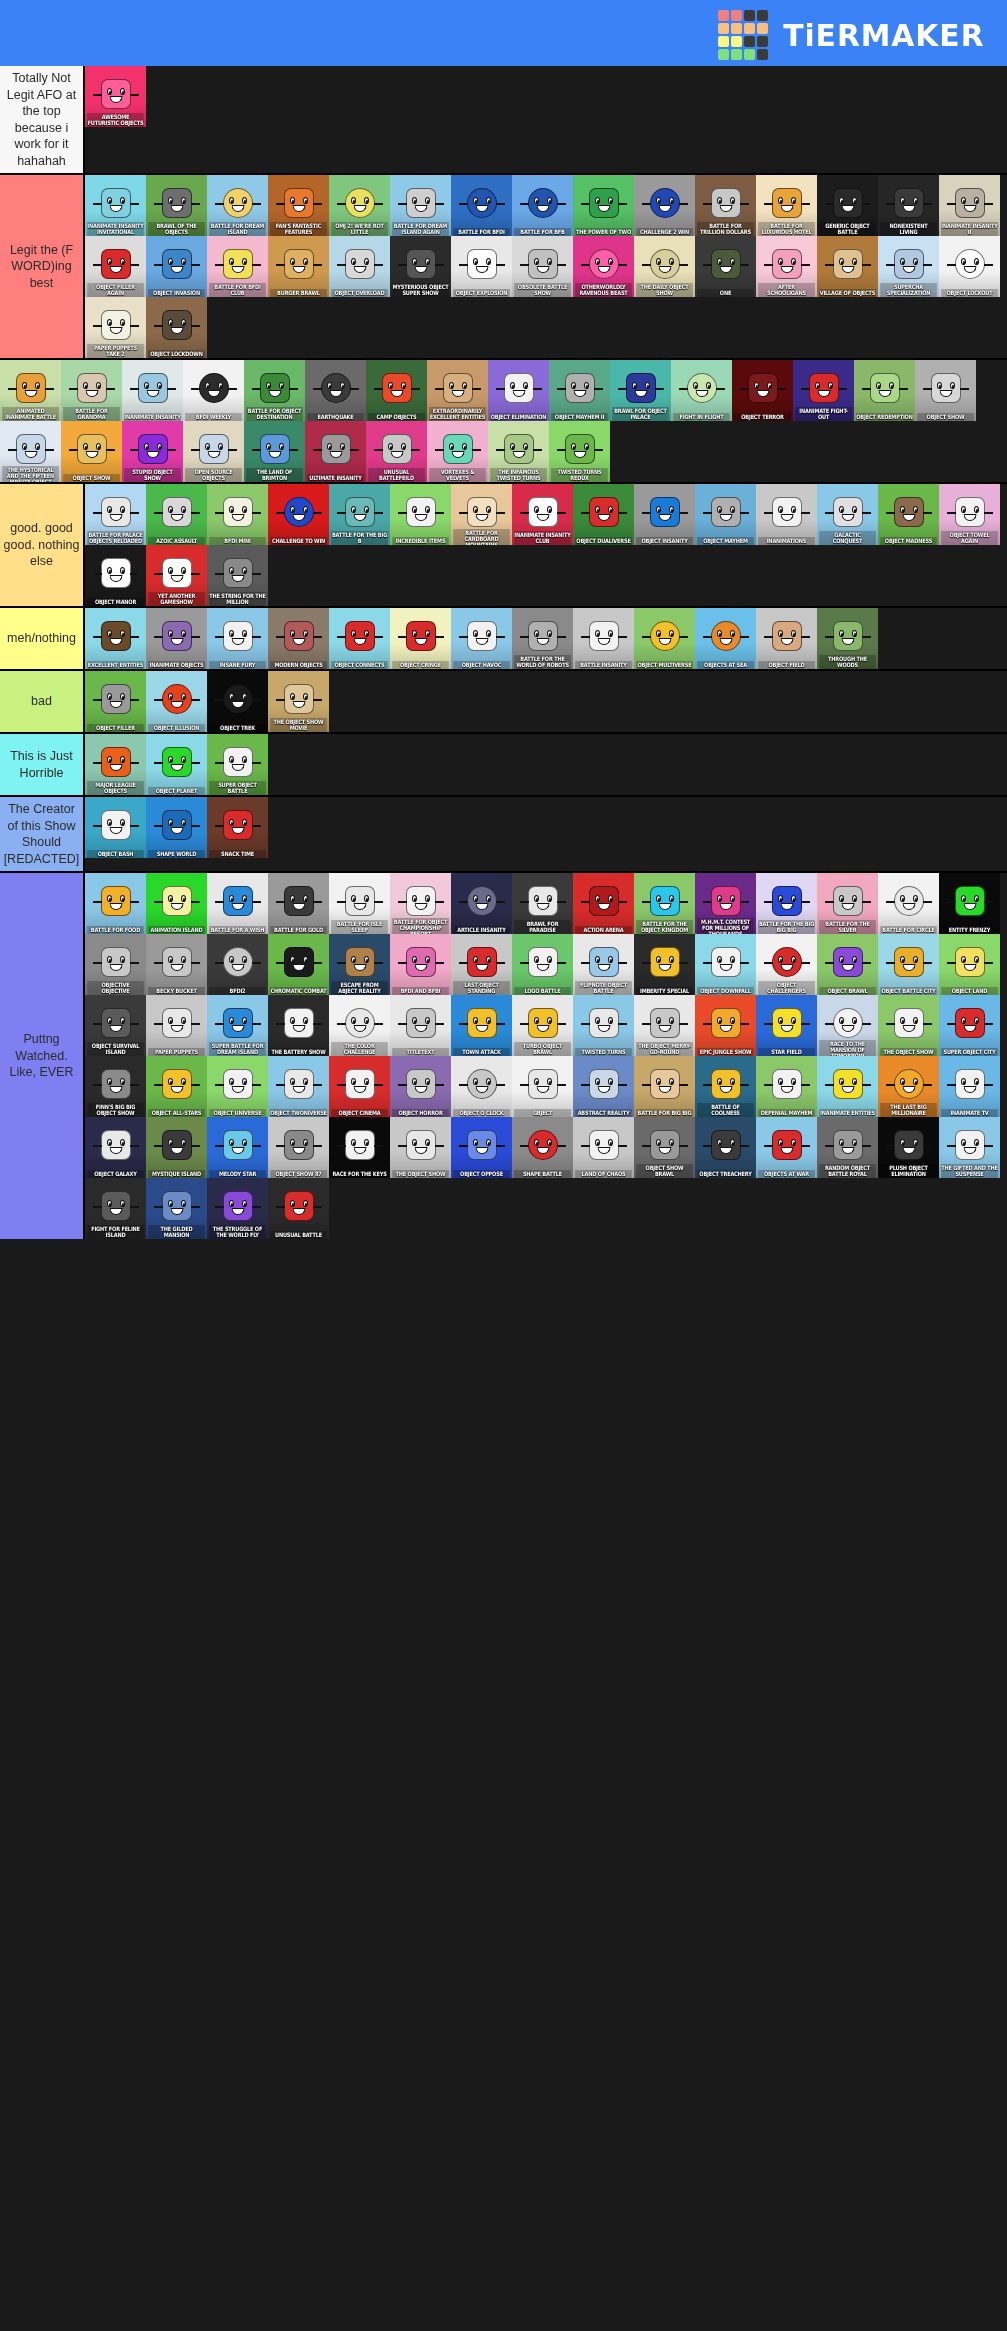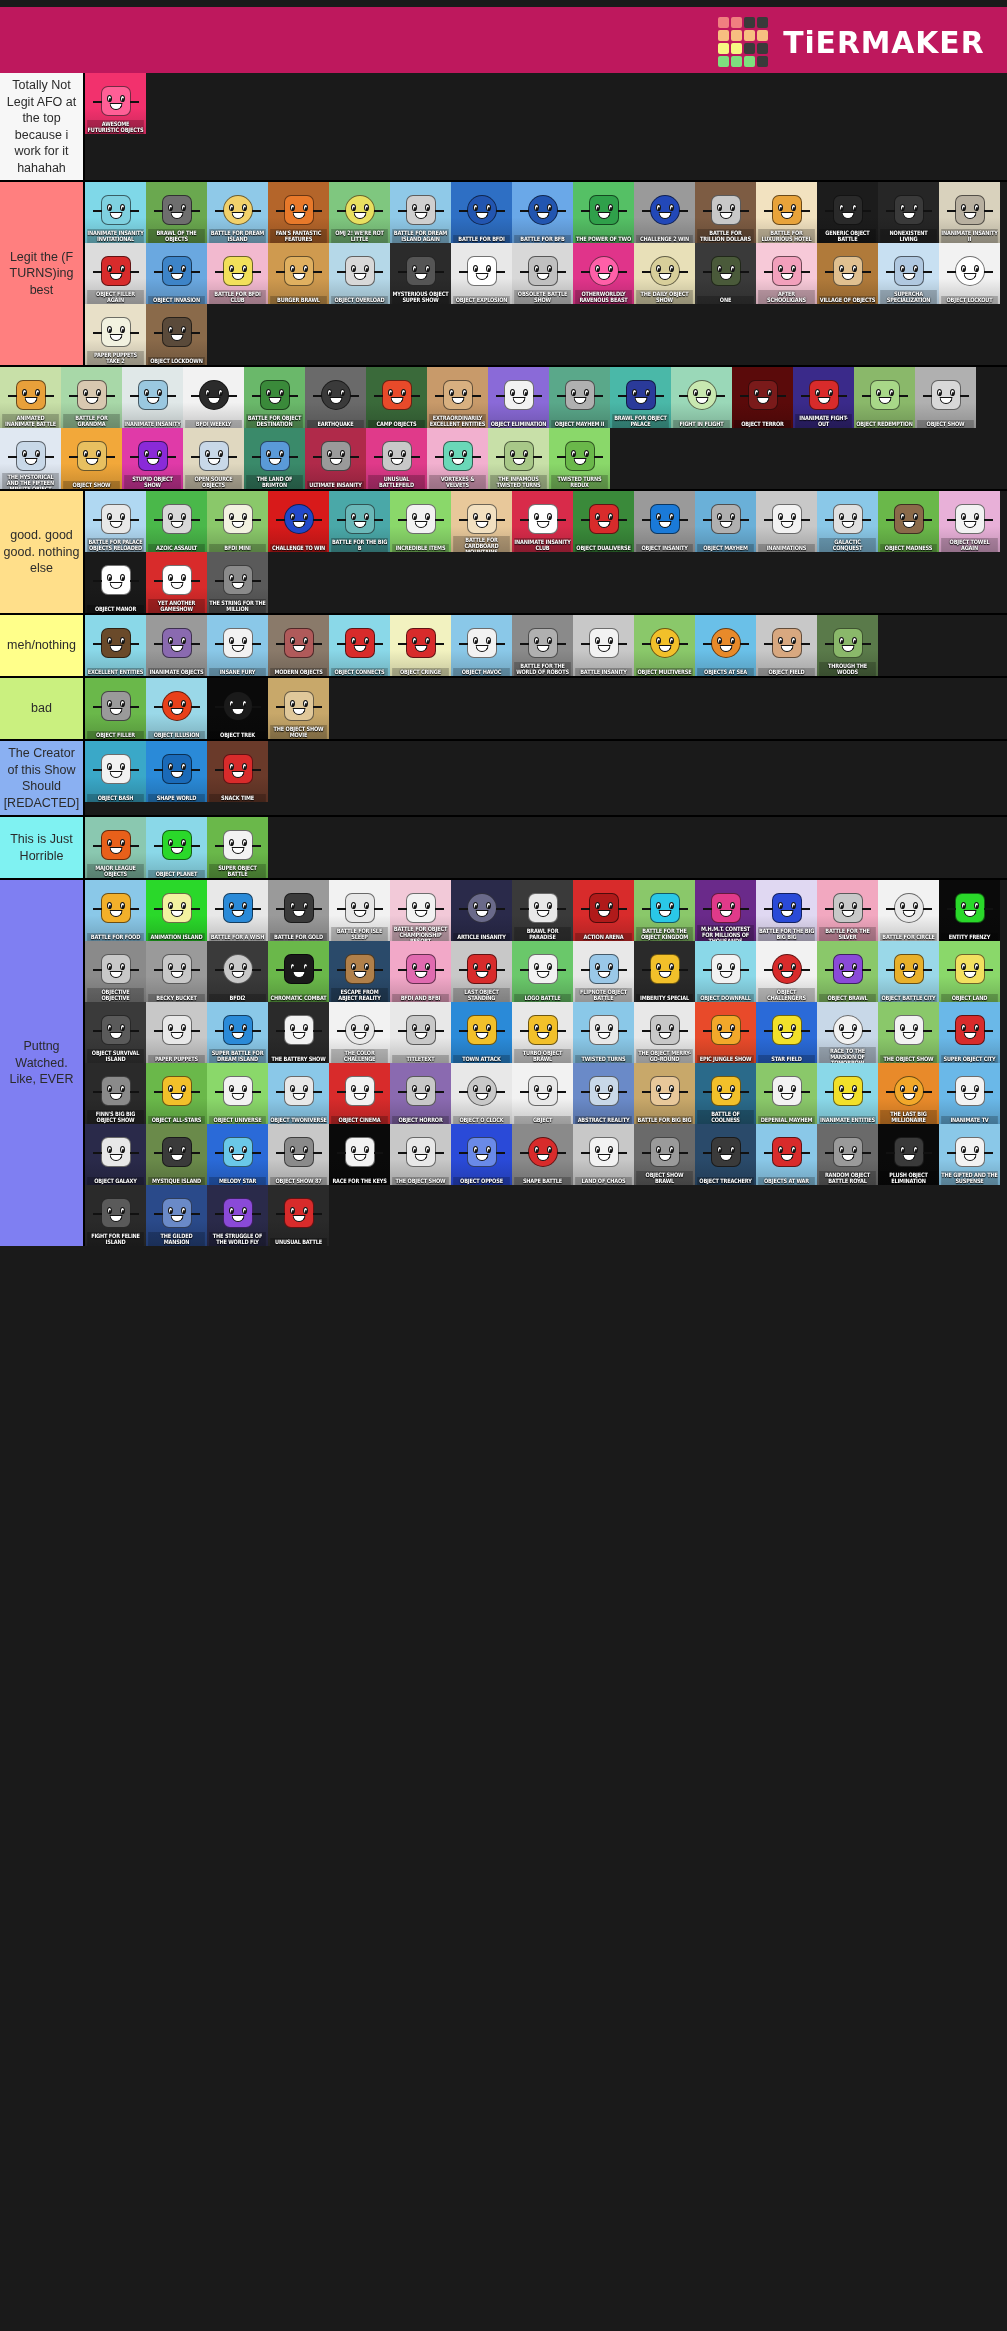--- a/index.html
+++ b/index.html
@@ -13,25 +13,24 @@
     width: 1007px;
     min-height: 2331px;
     background: #1a1a1a;
     position: relative;
     overflow: hidden;
   }
 
   
   .header {
     height: 66px;
-    background: #be185d;
+    background: #3b82f6;
     display: flex;
     align-items: flex-start;
     position: relative;
-    margin-top: 7px;
   }
   .brand {
     position: absolute;
     right: 18px; top: 10px;
     display: flex; align-items: center; gap: 11px;
   }
   .brand-grid {
     display: grid;
     grid-template-columns: repeat(4, 11px);
     grid-template-rows: repeat(4, 11px);
@@ -191,21 +190,21 @@
                 <span class="mouth"></span>
                 <span class="limb l"></span>
                 <span class="limb r"></span>
               </div>
             </div>
             <div class="cap">AWESOME FUTURISTIC OBJECTS</div>
           </div>
         </div>
       </div>
       <div class="tier-row">
-        <div class="tier-label" style="background: rgb(255, 127, 127);">Legit the (F TURNS)ing best</div>
+        <div class="tier-label" style="background: rgb(255, 127, 127);">Legit the (F WORD)ing best</div>
         <div class="tier-items">
           <div class="tile" style="background: rgb(127, 216, 232);">
             <div class="art blobwrap" style="background: linear-gradient(rgb(127, 216, 232) 0%, rgb(127, 216, 232) 58%, rgba(0, 0, 0, 0.18) 100%);">
               <div class="blob round" style="background: rgb(127, 209, 224);">
                 <span class="eye l"></span>
                 <span class="eye r"></span>
                 <span class="mouth"></span>
                 <span class="limb l"></span>
                 <span class="limb r"></span>
               </div>
@@ -1331,20 +1330,61 @@
                 <span class="mouth"></span>
                 <span class="limb l"></span>
                 <span class="limb r"></span>
               </div>
             </div>
             <div class="cap">THE OBJECT SHOW MOVIE</div>
           </div>
         </div>
       </div>
       <div class="tier-row">
+        <div class="tier-label" style="background: rgb(127, 242, 242);">This is Just Horrible</div>
+        <div class="tier-items">
+          <div class="tile" style="background: rgb(138, 200, 176);">
+            <div class="art blobwrap" style="background: linear-gradient(rgb(138, 200, 176) 0%, rgb(138, 200, 176) 58%, rgba(0, 0, 0, 0.18) 100%);">
+              <div class="blob round" style="background: rgb(232, 96, 26);">
+                <span class="eye l"></span>
+                <span class="eye r"></span>
+                <span class="mouth"></span>
+                <span class="limb l"></span>
+                <span class="limb r"></span>
+              </div>
+            </div>
+            <div class="cap">MAJOR LEAGUE OBJECTS</div>
+          </div>
+          <div class="tile" style="background: rgb(138, 216, 232);">
+            <div class="art blobwrap" style="background: linear-gradient(rgb(138, 216, 232) 0%, rgb(138, 216, 232) 58%, rgba(0, 0, 0, 0.18) 100%);">
+              <div class="blob round" style="background: rgb(42, 216, 42);">
+                <span class="eye l"></span>
+                <span class="eye r"></span>
+                <span class="mouth"></span>
+                <span class="limb l"></span>
+                <span class="limb r"></span>
+              </div>
+            </div>
+            <div class="cap">OBJECT PLANET</div>
+          </div>
+          <div class="tile" style="background: rgb(106, 184, 74);">
+            <div class="art blobwrap" style="background: linear-gradient(rgb(106, 184, 74) 0%, rgb(106, 184, 74) 58%, rgba(0, 0, 0, 0.18) 100%);">
+              <div class="blob round" style="background: rgb(242, 242, 242);">
+                <span class="eye l"></span>
+                <span class="eye r"></span>
+                <span class="mouth"></span>
+                <span class="limb l"></span>
+                <span class="limb r"></span>
+              </div>
+            </div>
+            <div class="cap">SUPER OBJECT BATTLE</div>
+          </div>
+        </div>
+      </div>
+      <div class="tier-row">
         <div class="tier-label" style="background: rgb(138, 176, 242);">The Creator of this Show Should [REDACTED]</div>
         <div class="tier-items">
           <div class="tile" style="background: rgb(58, 168, 200);">
             <div class="art blobwrap" style="background: linear-gradient(rgb(58, 168, 200) 0%, rgb(58, 168, 200) 58%, rgba(0, 0, 0, 0.18) 100%);">
               <div class="blob round" style="background: rgb(242, 242, 242);">
                 <span class="eye l"></span>
                 <span class="eye r"></span>
                 <span class="mouth"></span>
                 <span class="limb l"></span>
                 <span class="limb r"></span>
@@ -1368,61 +1408,20 @@
             <div class="art blobwrap" style="background: linear-gradient(rgb(106, 58, 42) 0%, rgb(106, 58, 42) 58%, rgba(0, 0, 0, 0.18) 100%);">
               <div class="blob round" style="background: rgb(216, 43, 43);">
                 <span class="eye l"></span>
                 <span class="eye r"></span>
                 <span class="mouth"></span>
                 <span class="limb l"></span>
                 <span class="limb r"></span>
               </div>
             </div>
             <div class="cap">SNACK TIME</div>
-          </div>
-        </div>
-      </div>
-      <div class="tier-row">
-        <div class="tier-label" style="background: rgb(127, 242, 242);">This is Just Horrible</div>
-        <div class="tier-items">
-          <div class="tile" style="background: rgb(138, 200, 176);">
-            <div class="art blobwrap" style="background: linear-gradient(rgb(138, 200, 176) 0%, rgb(138, 200, 176) 58%, rgba(0, 0, 0, 0.18) 100%);">
-              <div class="blob round" style="background: rgb(232, 96, 26);">
-                <span class="eye l"></span>
-                <span class="eye r"></span>
-                <span class="mouth"></span>
-                <span class="limb l"></span>
-                <span class="limb r"></span>
-              </div>
-            </div>
-            <div class="cap">MAJOR LEAGUE OBJECTS</div>
-          </div>
-          <div class="tile" style="background: rgb(138, 216, 232);">
-            <div class="art blobwrap" style="background: linear-gradient(rgb(138, 216, 232) 0%, rgb(138, 216, 232) 58%, rgba(0, 0, 0, 0.18) 100%);">
-              <div class="blob round" style="background: rgb(42, 216, 42);">
-                <span class="eye l"></span>
-                <span class="eye r"></span>
-                <span class="mouth"></span>
-                <span class="limb l"></span>
-                <span class="limb r"></span>
-              </div>
-            </div>
-            <div class="cap">OBJECT PLANET</div>
-          </div>
-          <div class="tile" style="background: rgb(106, 184, 74);">
-            <div class="art blobwrap" style="background: linear-gradient(rgb(106, 184, 74) 0%, rgb(106, 184, 74) 58%, rgba(0, 0, 0, 0.18) 100%);">
-              <div class="blob round" style="background: rgb(242, 242, 242);">
-                <span class="eye l"></span>
-                <span class="eye r"></span>
-                <span class="mouth"></span>
-                <span class="limb l"></span>
-                <span class="limb r"></span>
-              </div>
-            </div>
-            <div class="cap">SUPER OBJECT BATTLE</div>
           </div>
         </div>
       </div>
       <div class="tier-row">
         <div class="tier-label" style="background: rgb(127, 127, 242);">Puttng Watched. Like, EVER</div>
         <div class="tier-items">
           <div class="tile" style="background: rgb(138, 200, 232);">
             <div class="art blobwrap" style="background: linear-gradient(rgb(138, 200, 232) 0%, rgb(138, 200, 232) 58%, rgba(0, 0, 0, 0.18) 100%);">
               <div class="blob round" style="background: rgb(242, 176, 42);">
                 <span class="eye l"></span>

